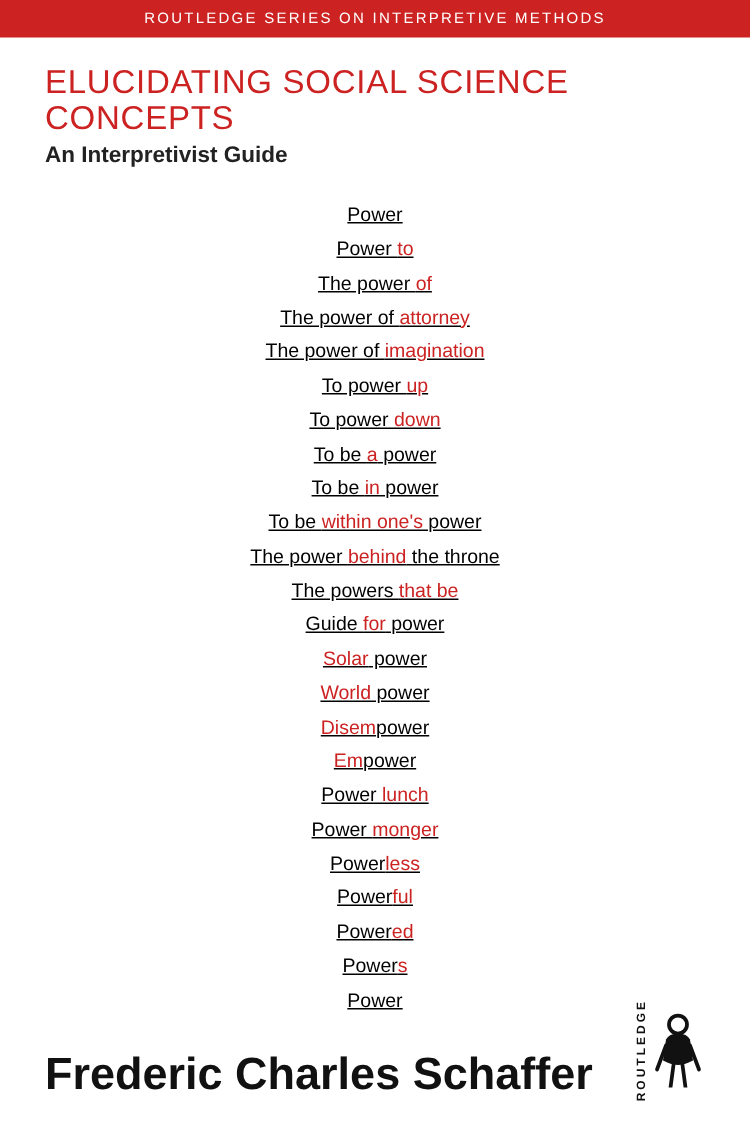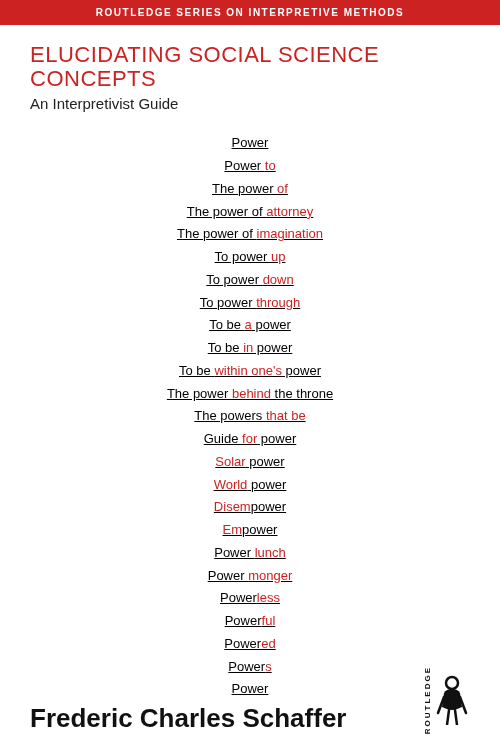--- a/index.html
+++ b/index.html
@@ -10,38 +10,38 @@
       font-family: Arial, sans-serif;
       overflow: hidden;
     }
     .red-bar {
       background-color: #cc2222;
       color: white;
       text-align: center;
       padding: 7px 18px;
       font-size: 10px;
       letter-spacing: 1.5px;
-      font-weight: 700;
+      font-weight: 400;
     }
     .main-content {
       padding: 18px 30px 10px 30px;
     }
     .title {
       color: #cc2222;
       font-size: 22px;
       font-weight: 400;
       letter-spacing: 0.5px;
       line-height: 1.1;
       margin-bottom: 4px;
       font-family: Arial, sans-serif;
     }
     .subtitle {
       font-size: 15px;
       color: #222;
-      font-weight: 400;
+      font-weight: 700;
       margin-bottom: 20px;
     }
     .word-list {
       text-align: center;
       font-size: 13px;
       line-height: 1.75;
       color: #000;
     }
     .word-list .line {
       display: block;
@@ -52,21 +52,21 @@
       position: absolute;
       bottom: 0;
       left: 0;
       right: 0;
       padding: 10px 30px 16px 30px;
       display: flex;
       align-items: flex-end;
       justify-content: space-between;
     }
     .author-name {
-      font-size: 26px;
+      font-size: 30px;
       font-weight: 700;
       color: #111;
       font-family: Arial, sans-serif;
     }
     .routledge-text {
       font-size: 8px;
       letter-spacing: 2px;
       color: #111;
       writing-mode: vertical-rl;
       text-orientation: mixed;
@@ -92,21 +92,20 @@
   <div class="subtitle">An Interpretivist Guide</div>
 
   <div class="word-list" id="word-list-container">
   <span class="line"><span>Power</span></span>
       <span class="line"><span>Power </span><span class="red">to</span></span>
       <span class="line"><span>The power </span><span class="red">of</span></span>
       <span class="line"><span>The power of </span><span class="red">attorney</span></span>
       <span class="line"><span>The power of </span><span class="red">imagination</span></span>
       <span class="line"><span>To power </span><span class="red">up</span></span>
       <span class="line"><span>To power </span><span class="red">down</span></span>
-      <span class="line"><span>To power </span><span class="red">through</span></span>
       <span class="line"><span>To be </span><span class="red">a</span><span> power</span></span>
       <span class="line"><span>To be </span><span class="red">in</span><span> power</span></span>
       <span class="line"><span>To be </span><span class="red">within one's</span><span> power</span></span>
       <span class="line"><span>The power </span><span class="red">behind</span><span> the throne</span></span>
       <span class="line"><span>The powers </span><span class="red">that be</span></span>
       <span class="line"><span>Guide </span><span class="red">for</span><span> power</span></span>
       <span class="line"><span class="red">Solar</span><span> power</span></span>
       <span class="line"><span class="red">World</span><span> power</span></span>
       <span class="line"><span class="red">Disem</span><span>power</span></span>
       <span class="line"><span class="red">Em</span><span>power</span></span>

